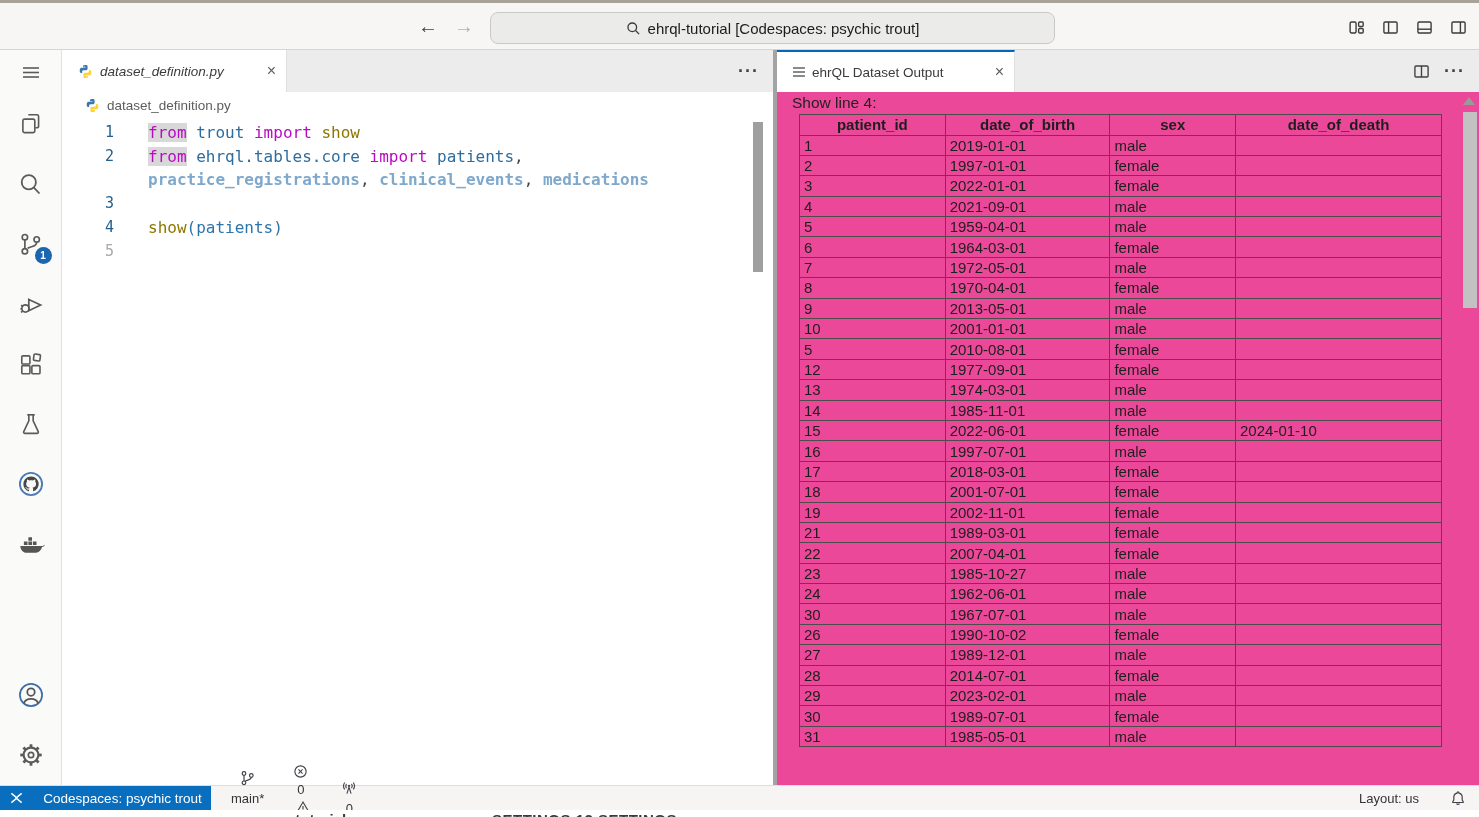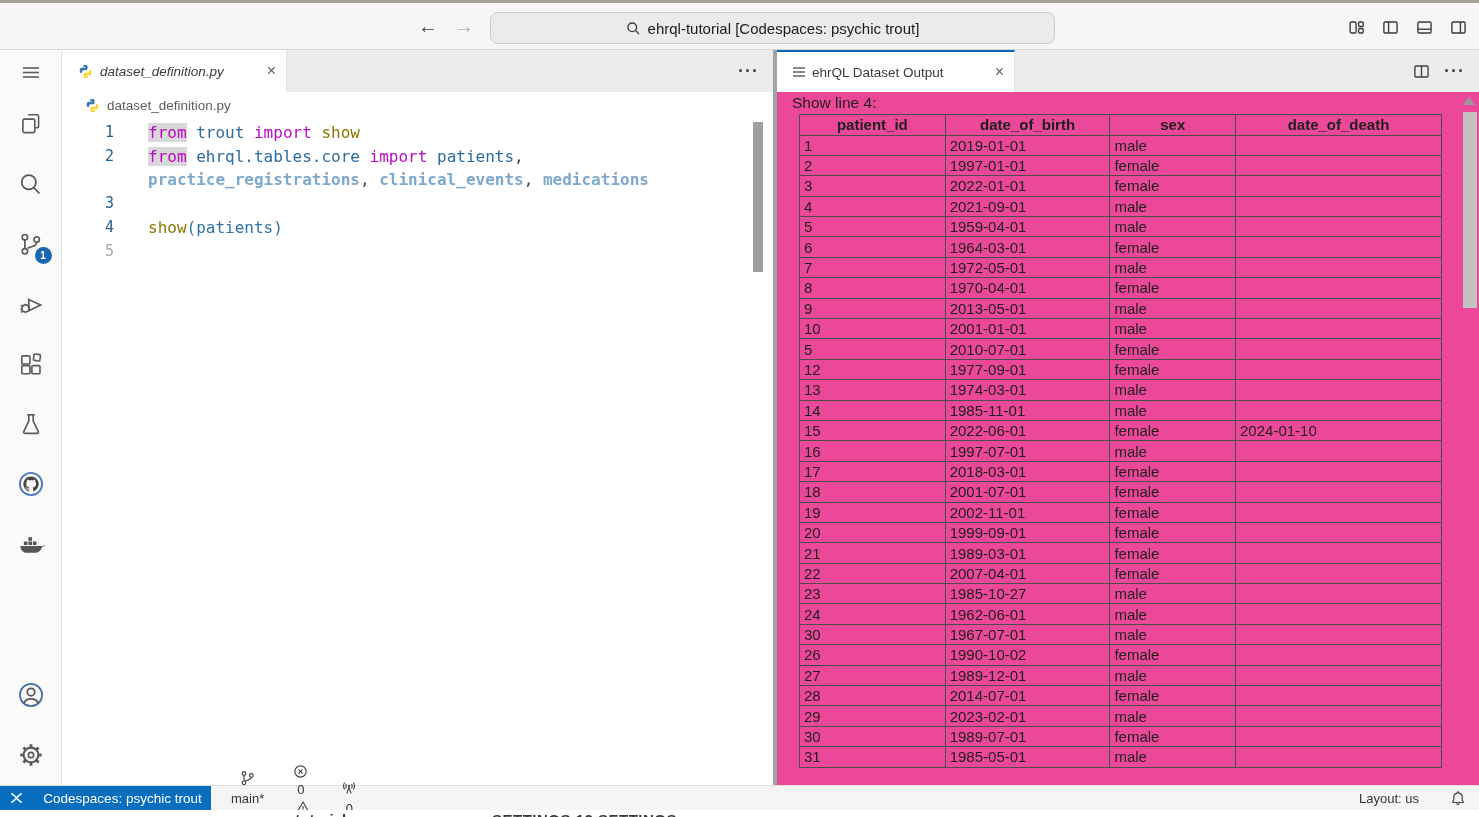--- a/index.html
+++ b/index.html
@@ -376,21 +376,21 @@
               <td></td>
             </tr>
             <tr>
               <td>10</td>
               <td>2001-01-01</td>
               <td>male</td>
               <td></td>
             </tr>
             <tr>
               <td>5</td>
-              <td>2010-07-01</td>
+              <td>2010-08-01</td>
               <td>female</td>
               <td></td>
             </tr>
             <tr>
               <td>12</td>
               <td>1977-09-01</td>
               <td>female</td>
               <td></td>
             </tr>
             <tr>
@@ -425,26 +425,20 @@
             </tr>
             <tr>
               <td>18</td>
               <td>2001-07-01</td>
               <td>female</td>
               <td></td>
             </tr>
             <tr>
               <td>19</td>
               <td>2002-11-01</td>
-              <td>female</td>
-              <td></td>
-            </tr>
-            <tr>
-              <td>20</td>
-              <td>1999-09-01</td>
               <td>female</td>
               <td></td>
             </tr>
             <tr>
               <td>21</td>
               <td>1989-03-01</td>
               <td>female</td>
               <td></td>
             </tr>
             <tr>

